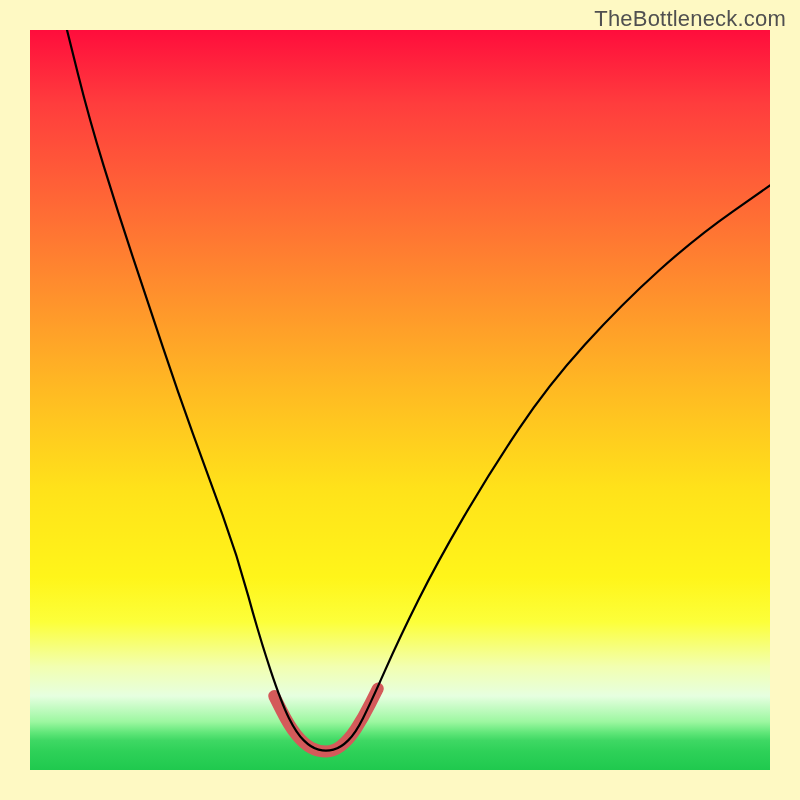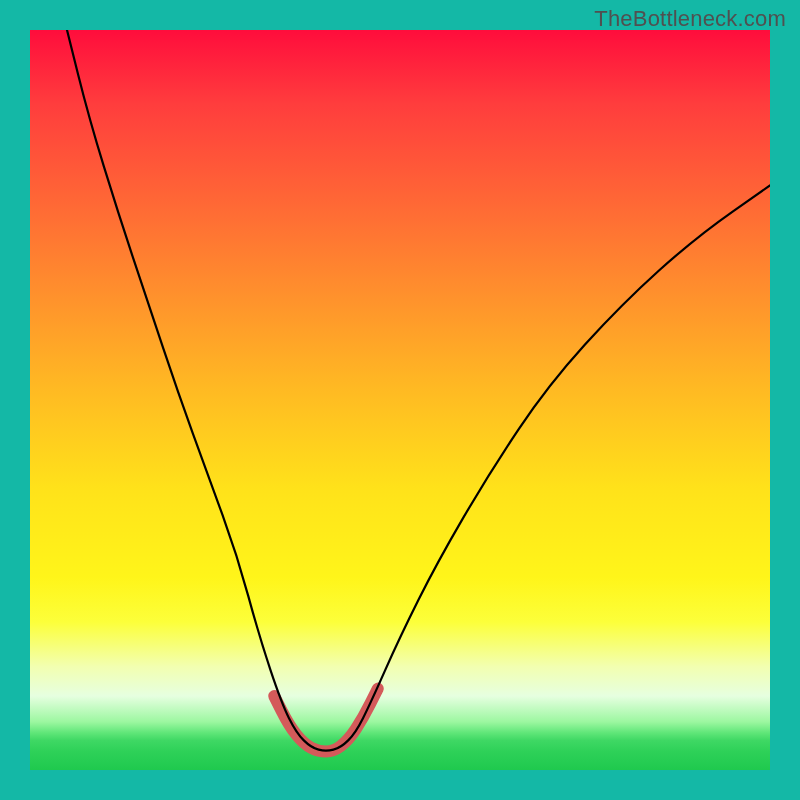--- a/index.html
+++ b/index.html
@@ -1,21 +1,21 @@
 <!DOCTYPE html>
 <html><head>
 <meta charset="utf-8">
 <style>
   * { margin: 0; padding: 0; box-sizing: border-box; }
   html, body { width: 800px; height: 800px; overflow: hidden; background: #000; }
   .frame {
     position: relative;
     width: 800px;
     height: 800px;
-    background: #14b8a6;
+    background: #fef9c3;
   }
   .watermark {
     position: absolute;
     top: 6px;
     right: 14px;
     font-family: Arial, Helvetica, sans-serif;
     font-size: 22px;
     color: #505050;
     letter-spacing: 0.2px;
     font-weight: 400;

